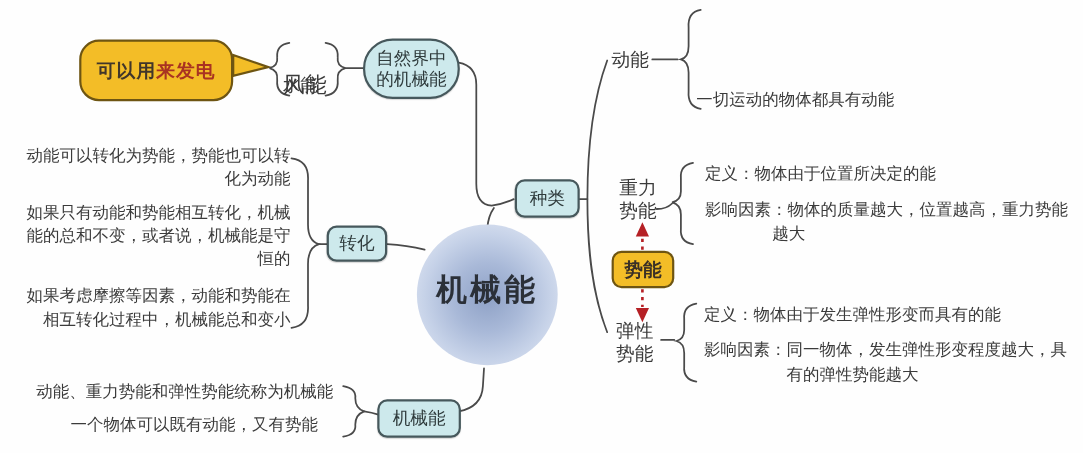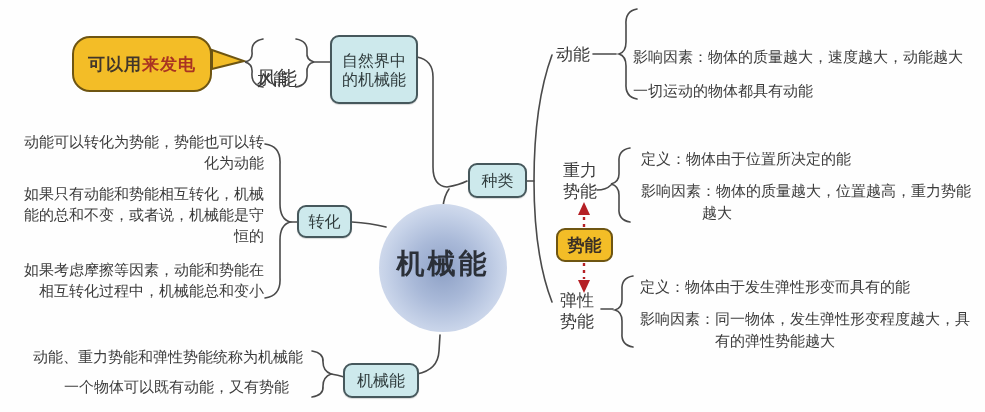--- a/index.html
+++ b/index.html
@@ -103,41 +103,40 @@
   </svg>
 
   <div id="bubble">
     <span class="dark">可以用</span>
       <span class="red">来发电</span>
   </div>
 
   <div class="txt" style="left:257px; top:42px; font-size:20px;margin-top:27px;">风能</div>
   <div class="txt" style="left:257px; top:69px; font-size:16px;">水能</div>
 
-  <div class="bluebox" style="left:330px; top:35px; width:88px; height:69px;">自然界中
+  <div class="bluebox" style="left:330px; top:35px; width:88px; height:55px;border-radius:27px;">自然界中
 的机械能</div>
 
   <div class="para" style="left:8px; top:131px; width:256px;">动能可以转化为势能，势能也可以转
 化为动能</div>
   <div class="para" style="left:8px; top:183px; width:256px;">如果只有动能和势能相互转化，机械
 能的总和不变，或者说，机械能是守
 恒的</div>
   <div class="para" style="left:8px; top:259px; width:256px;">如果考虑摩擦等因素，动能和势能在
 相互转化过程中，机械能总和变小</div>
 
   <div class="bluebox" style="left:297px; top:205px; width:55px; height:33px;">转化</div>
 
   <div id="circle">
     <span class="center-text">机械能</span>
   </div>
 
   <div class="bluebox" style="left:468px; top:163px; width:59px; height:35px;">种类</div>
 
   <div class="typelabel" style="left:556px; top:44px;">动能</div>
-  <div class="txt" style="left:633px; top:47px;">影响因素：物体的质量越大，速度越大，动能越大</div>
   <div class="txt" style="left:633px; top:81px;">一切运动的物体都具有动能</div>
 
   <div class="typelabel" style="left:563px; top:160px;">重力
 势能</div>
   <div class="txt" style="left:641px; top:149px;">定义：物体由于位置所决定的能</div>
   <div class="txt" style="left:641px; top:181px;">影响因素：物体的质量越大，位置越高，重力势能</div>
   <div class="txt" style="left:702px; top:203px;">越大</div>
 
   <div class="yellowbox" style="left:556px; top:228px; width:57px; height:34px;">势能</div>
 

